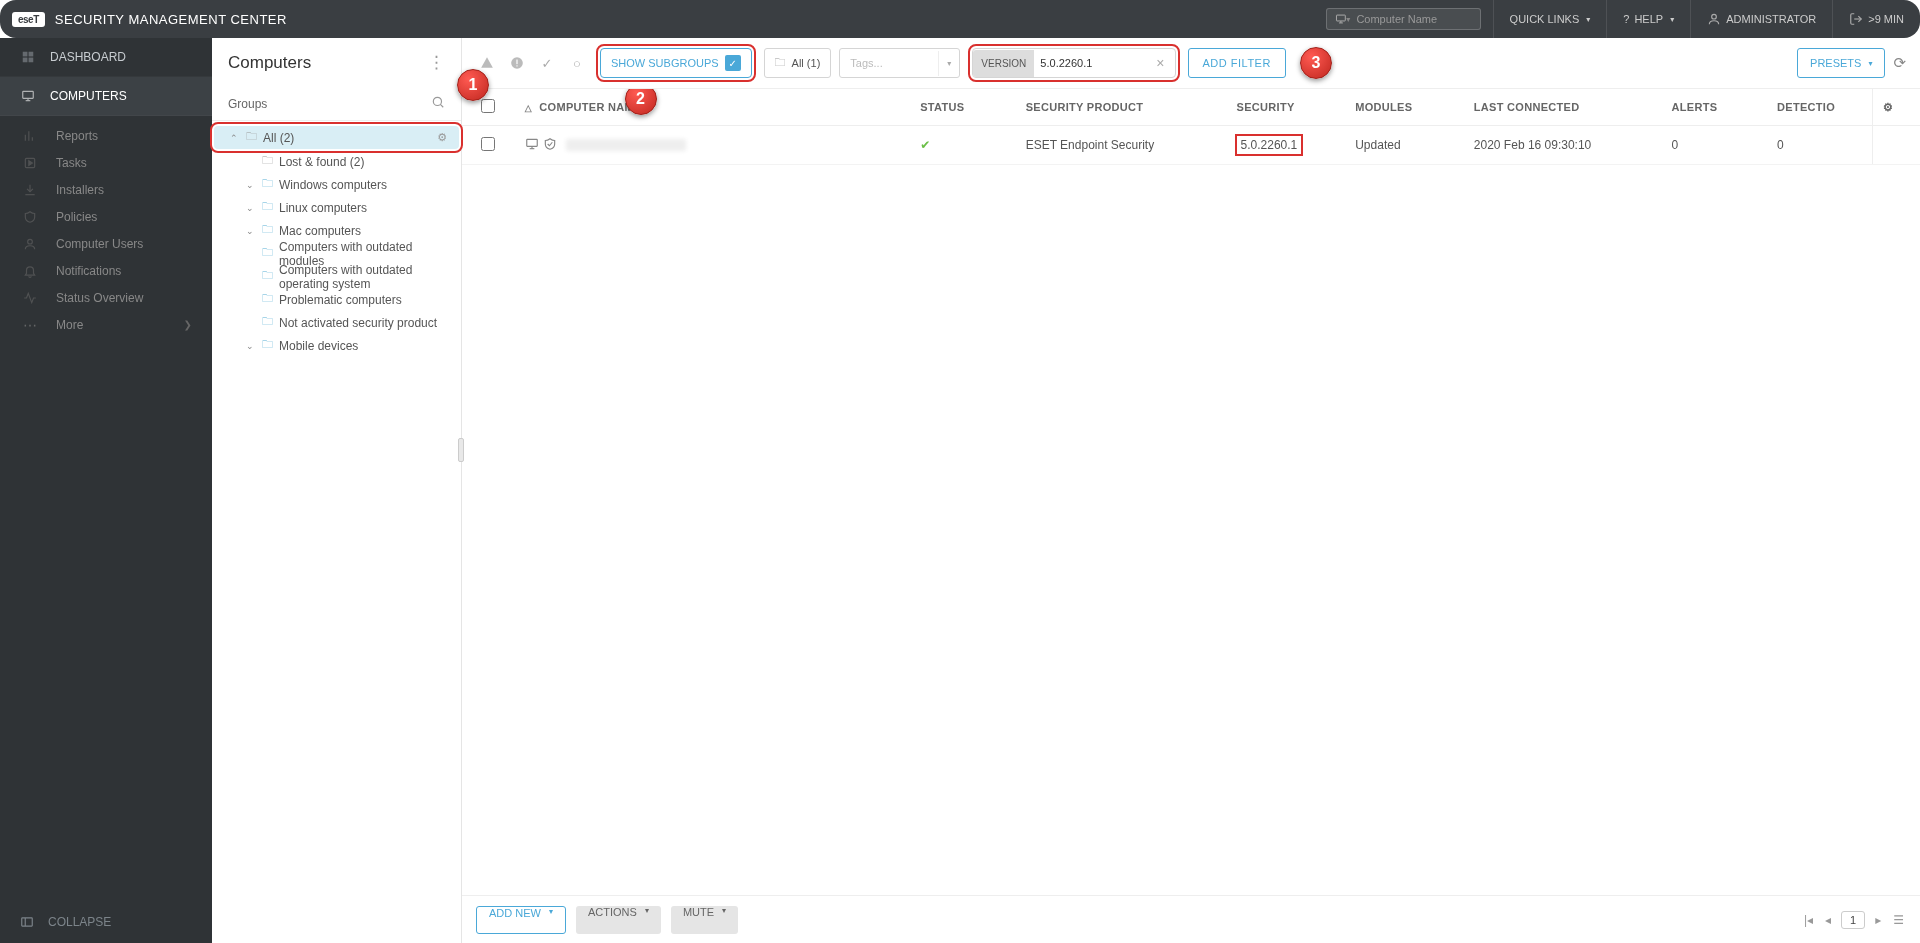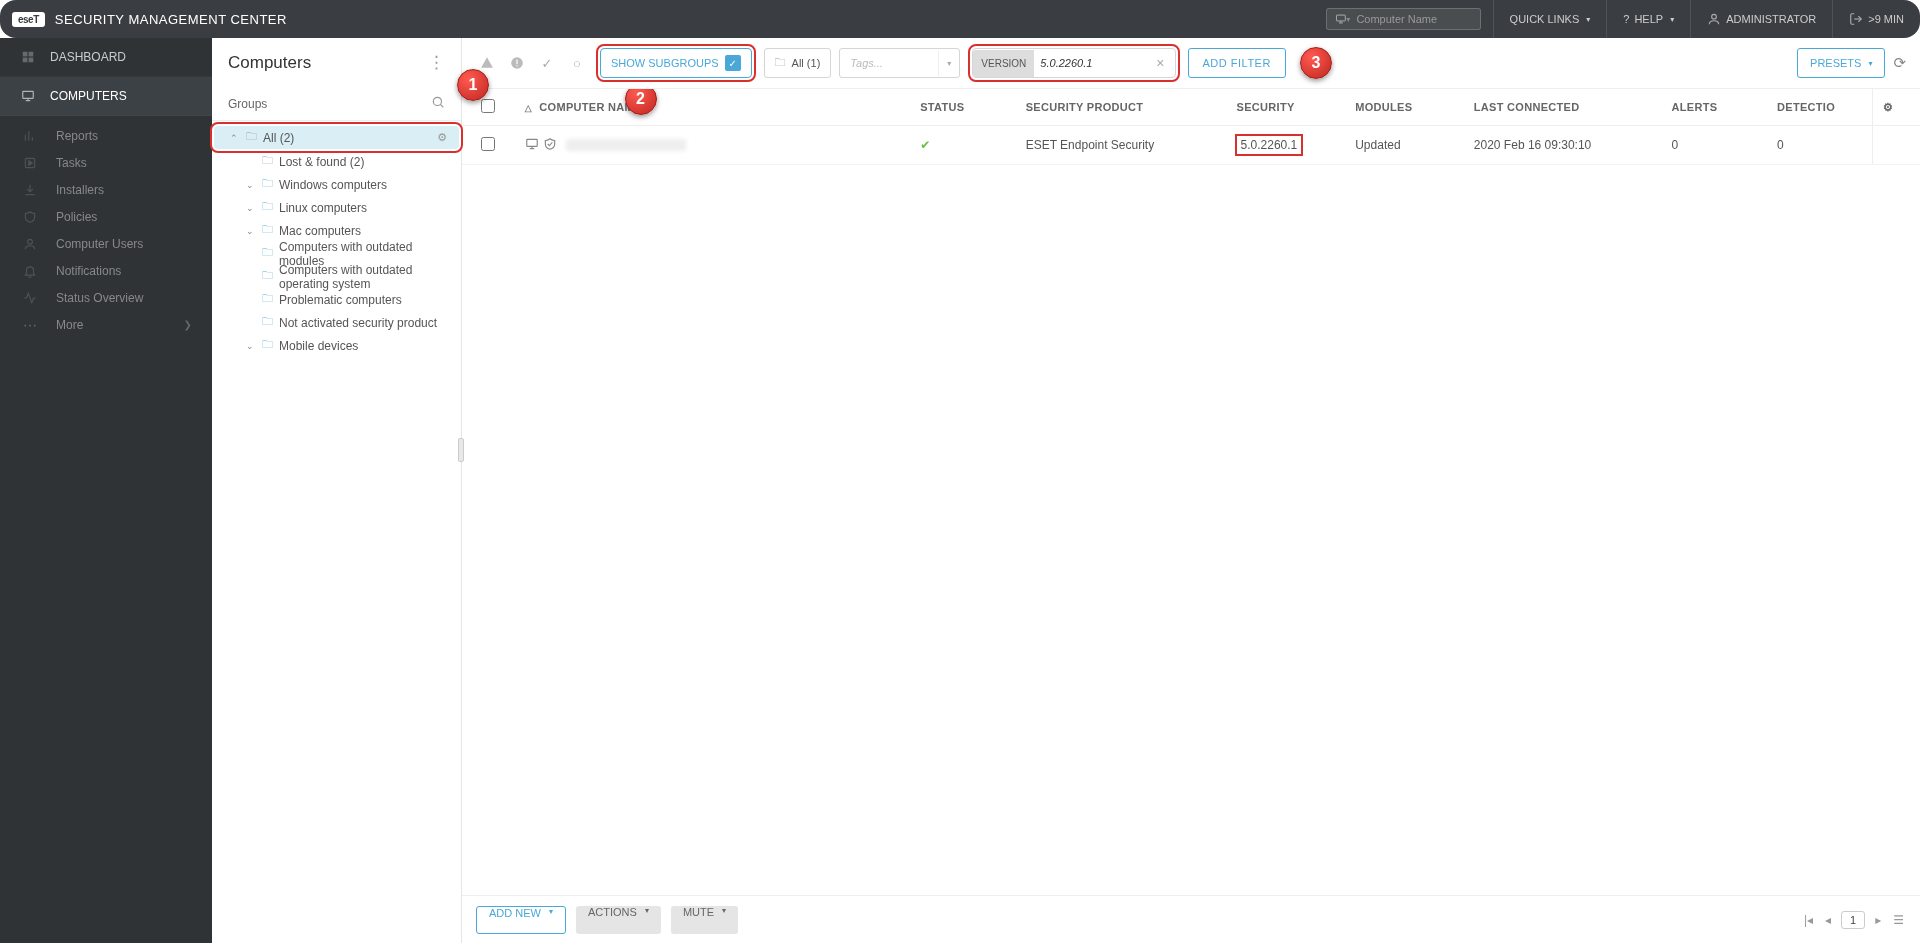--- a/index.html
+++ b/index.html
@@ -47,21 +47,21 @@
 .tree .indent2 { padding-left: 50px; }
 .drag-handle { position: absolute; right: -3px; top: 400px; width: 6px; height: 24px; background: #e8e8e8; border: 1px solid #ccc; border-radius: 2px; cursor: ew-resize;}
 
 
 .main { flex: 1; display: flex; flex-direction: column; background: #fff; min-width: 0;}
 .filterbar { display: flex; align-items: center; padding: 10px 14px; gap: 8px; border-bottom: 1px solid #eee;}
 .iconbtn { width: 22px; height: 22px; display: inline-flex; align-items: center; justify-content: center; color: #aaa; font-size: 13px; cursor: pointer;}
 .pill { height: 30px; border: 1px solid #d5d5d5; border-radius: 3px; display: inline-flex; align-items: center; padding: 0 10px; font-size: 11px; color: #555; gap: 6px; background: #fff; cursor: pointer;}
 .pill.blue-border { border-color: #4aa8d8; color: #4aa8d8;}
 .pill .cbx { width: 16px; height: 16px; background: #4aa8d8; color: #fff; display: inline-flex; align-items: center; justify-content: center; border-radius: 2px; font-size: 10px;}
-.pill input { border: none; outline: none; width: 80px; font-size: 11px; color: #333; font-style: italic;}
+.pill input { border: none; outline: none; width: 80px; font-size: 11px; color: #333;}
 .pill input::placeholder { color: #bbb;}
 .pill .label-chip { background: #ddd; color: #555; padding: 2px 6px; border-radius: 2px; font-size: 10px;}
 .pill .close { color: #aaa; cursor: pointer; font-size: 14px;}
 .pill .dd { color: #aaa; font-size: 8px; border-left: 1px solid #eee; padding-left: 6px; margin-left: 2px;}
 .addfilter { border: 1px solid #4aa8d8; color: #4aa8d8; height: 30px; padding: 0 14px; border-radius: 3px; font-size: 11px; background: #fff; cursor: pointer; letter-spacing: 0.5px;}
 .filterbar .right { margin-left: auto; display: flex; align-items: center; gap: 8px;}
 .presets { border: 1px solid #4aa8d8; color: #4aa8d8; height: 30px; padding: 0 12px; border-radius: 3px; font-size: 11px; display: flex; align-items: center; gap: 5px; background: #fff; cursor: pointer;}
 .refresh { color: #888; cursor: pointer; font-size: 15px;}
 
 
@@ -222,20 +222,27 @@
         <svg class="ico" viewBox="0 0 24 24" fill="none" stroke="#666" stroke-width="2">
             <polyline points="2 12 6 12 9 4 15 20 18 12 22 12"></polyline>
           </svg>
       </span>
         <span>Status Overview</span>
     </div>
     <div class="navitem sub">
       <span class="nicon">⋯</span>
       <span>More</span>
       <span class="more-chev">❯</span>
+    </div>
+    <div class="footer">
+      <svg class="ico" viewBox="0 0 24 24" fill="none" stroke="#7c848a" stroke-width="2">
+          <rect x="3" y="5" width="18" height="14" rx="1"></rect>
+          <line x1="9" y1="5" x2="9" y2="19"></line>
+        </svg>
+      <span>COLLAPSE</span>
     </div>
   </div>
 
   <div class="groupspanel">
     <div class="gp-header">
       <span>Computers</span>
       <span class="kebab">⋮</span>
     </div>
     <div style="position:relative;">
       <div class="callout" style="top:-18px; right:-28px;">1</div>

